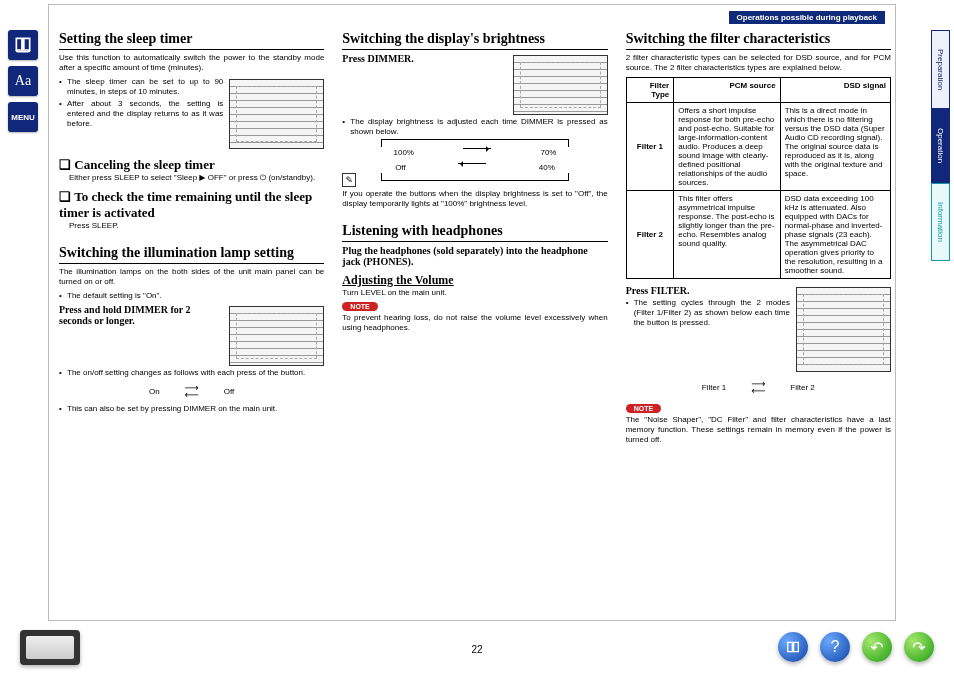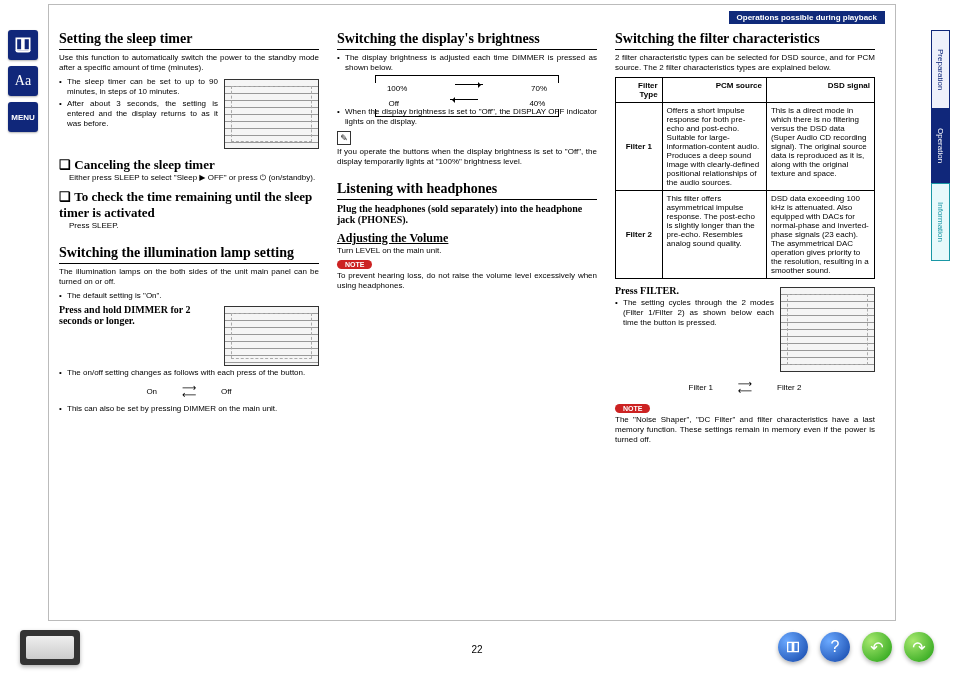--- a/index.html
+++ b/index.html
@@ -24,21 +24,21 @@
     display: flex; align-items: center; justify-content: center;
     border-radius: 3px; font-size: 14px;
     box-shadow: 0 1px 2px rgba(0,0,0,.3);
   }
   .rail-btn svg { width: 20px; height: 20px; }
   .page {
     position: absolute;
     left: 48px; right: 58px; top: 4px; bottom: 54px;
     border: 1px solid #bbb;
     background: #fff;
-    padding: 6px 20px 4px 10px;
+    padding: 6px 4px 4px 10px;
     overflow: hidden;
   }
   .banner {
     position: absolute; right: 10px; top: 6px;
     background: #102a7a; color: #fff;
     font-size: 8px; font-weight: bold;
     padding: 2px 8px;
   }
   .columns {
     display: flex; gap: 18px;
@@ -246,41 +246,42 @@
         <span class="arr"></span>
         <span>Off</span>
       </div>
       <ul class="bullets">
           <li>This can also be set by pressing DIMMER on the main unit.</li>
         </ul>
     </div>
 
     <div class="col">
       <h2>Switching the display's brightness</h2>
+      <div class="clearfix">
+        <div class="diagram small-d"></div>
+        <p class="instr">Press DIMMER.</p>
+      </div>
       <ul class="bullets">
           <li>The display brightness is adjusted each time DIMMER is pressed as shown below.</li>
         </ul>
       <div class="hr-cycle">
         <div class="line up"></div>
         <div class="top">
           <span>100%</span>
           <span class="arrow-h"></span>
           <span>70%</span>
         </div>
         <div style="height:6px"></div>
         <div class="bot">
           <span>Off</span>
           <span class="arrow-h rev"></span>
           <span>40%</span>
         </div>
         <div class="line"></div>
       </div>
-      <ul class="bullets">
-          <li>When the display brightness is set to "Off", the DISPLAY OFF indicator lights on the display.</li>
-        </ul>
       <div class="pencil">✎</div>
       <p class="small">If you operate the buttons when the display brightness is set to "Off", the display temporarily lights at "100%" brightness level.</p>
 
       <h2 class="section-gap">Listening with headphones</h2>
       <p class="instr">Plug the headphones (sold separately) into the headphone jack (PHONES).</p>
       <h3 class="adj">Adjusting the Volume</h3>
       <p class="small">Turn LEVEL on the main unit.</p>
       <div class="note-badge">NOTE</div>
       <p class="small">To prevent hearing loss, do not raise the volume level excessively when using headphones.</p>
     </div>

